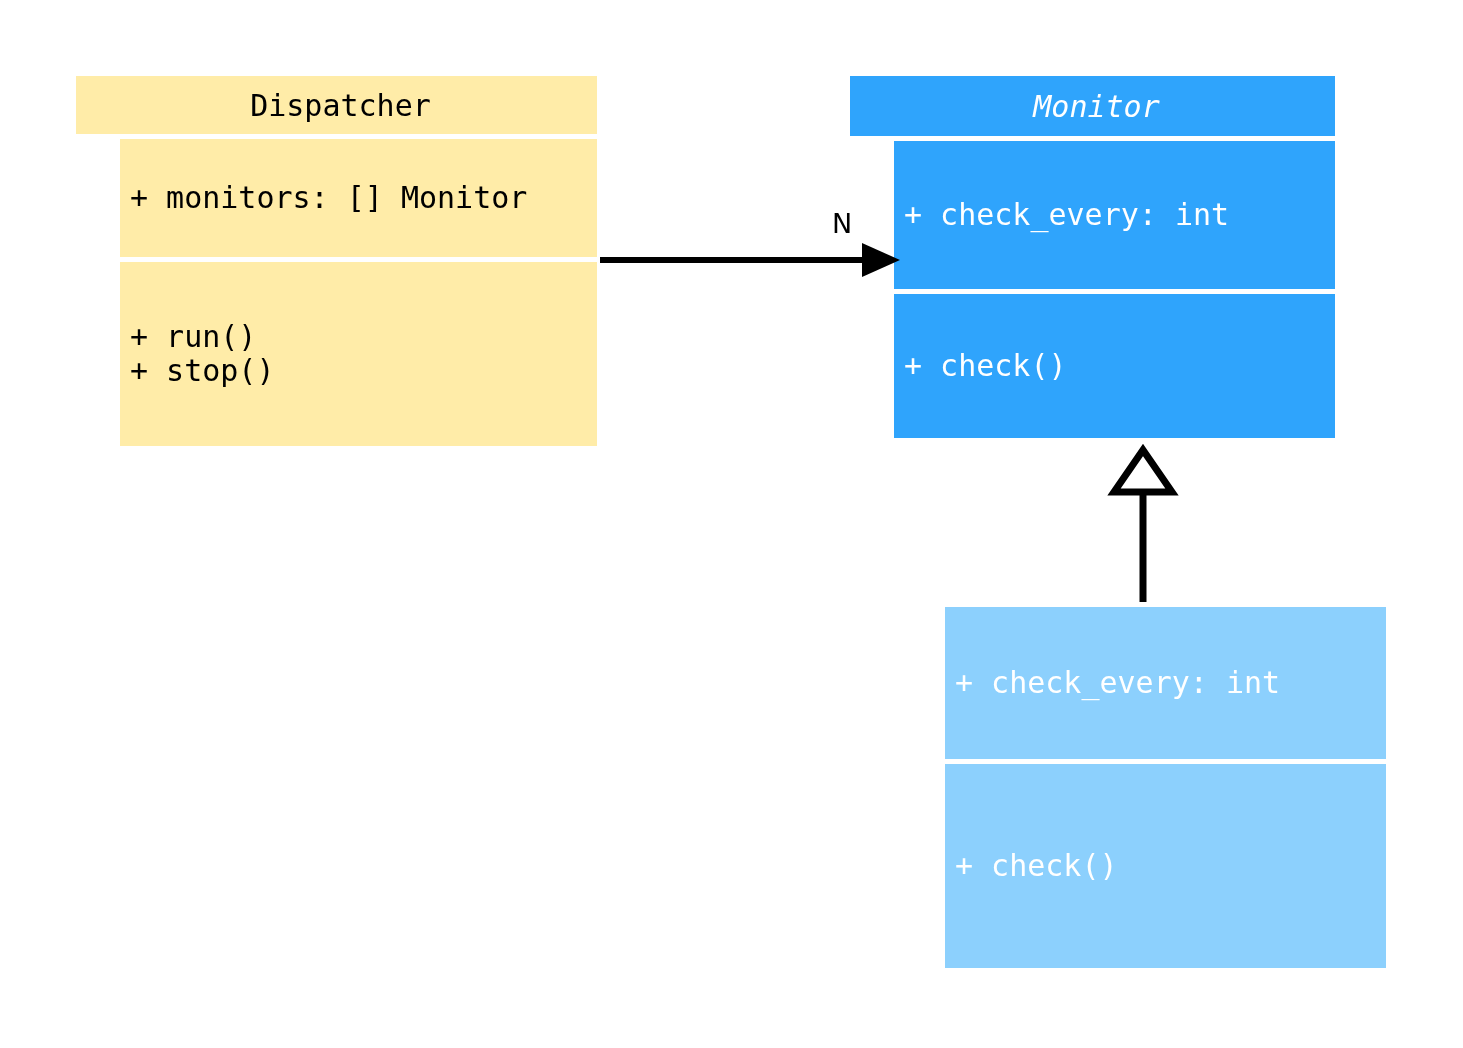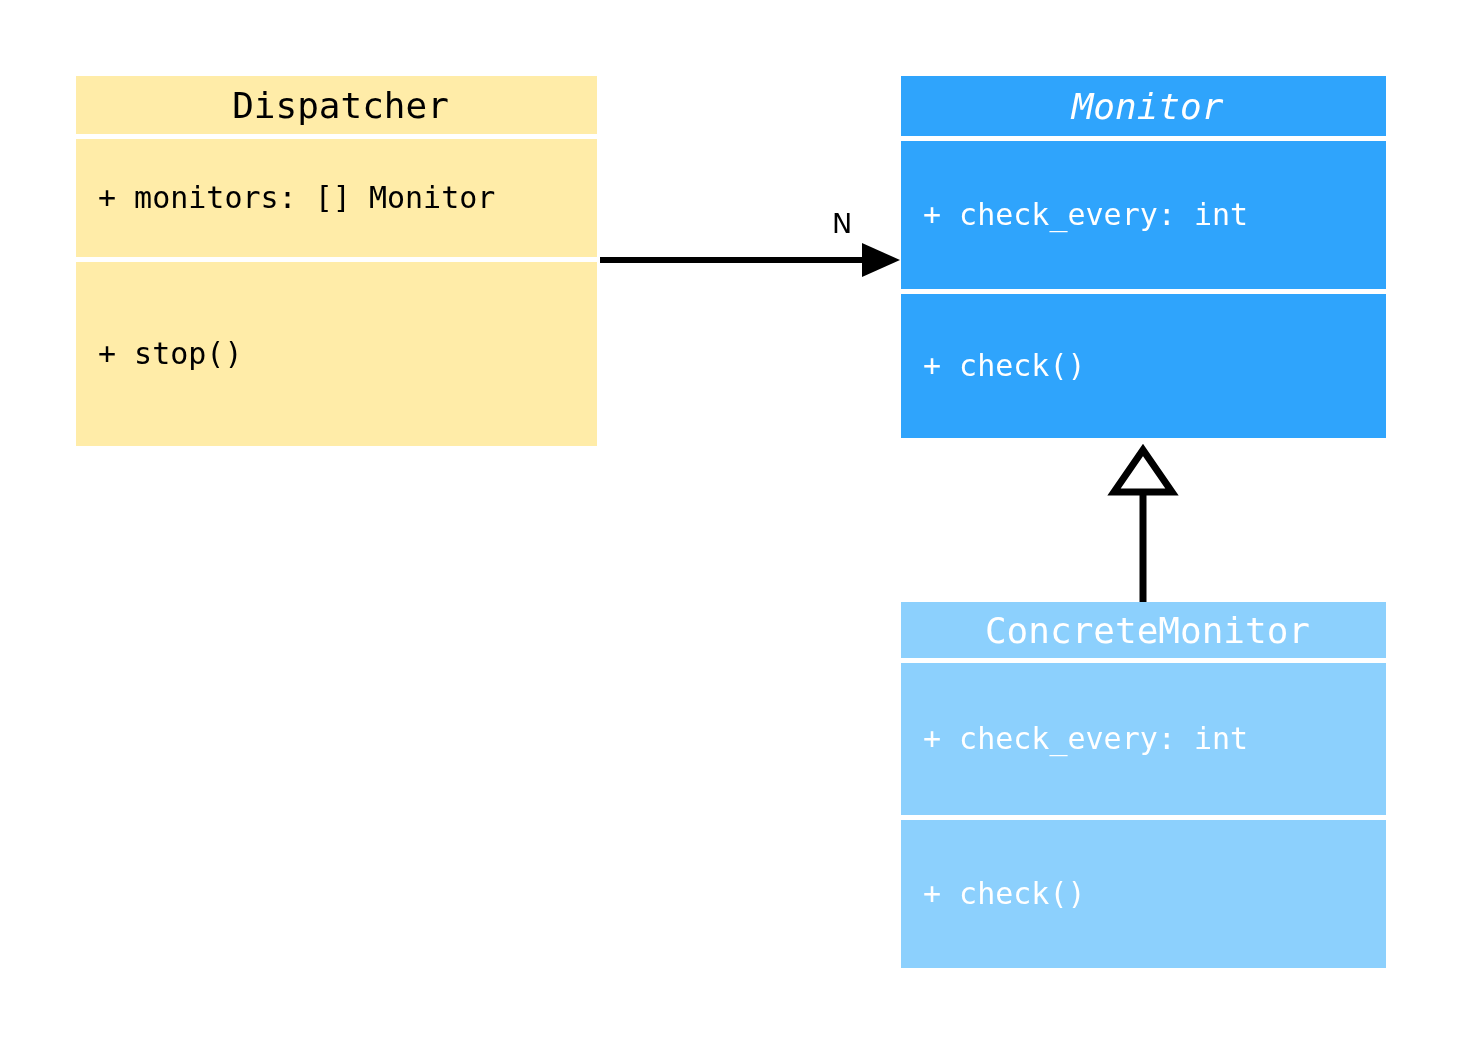--- a/index.html
+++ b/index.html
@@ -30,35 +30,36 @@
     flex-direction: column;
     box-sizing: border-box;
   }
 
   .uml-title {
     box-sizing: border-box;
     display: flex;
     align-items: center;
     justify-content: center;
     text-align: center;
-    font-size: 36px;
+    font-size: 30px;
     letter-spacing: 0px;
     white-space: pre;
     padding-left: 8px;
   }
 
   .uml-compartment {
     box-sizing: border-box;
     display: flex;
     flex-direction: column;
     justify-content: center;
-    padding-left: 22px;
+    padding-left: 10px;
     font-size: 30px;
     line-height: 1.12;
     white-space: pre;
+    margin-left: 44px;
   }
 
   .uml-compartment .member {
     white-space: pre;
   }
 
   
   .gap {
     height: 5px;
     background: #ffffff;
@@ -80,21 +81,21 @@
   }
   #class-dispatcher .uml-compartment {
     background: #ffeca8;
     color: #000000;
   }
   #dispatcher-attributes { height: 118px; }
   #dispatcher-methods { flex: 1 1 auto; }
 
   
   #class-monitor {
-    left: 901px;
+    left: 850px;
     top: 76px;
     width: 485px;
     height: 362px;
   }
   #class-monitor .uml-title {
     background: #2fa4fc;
     color: #ffffff;
     height: 60px;
     font-style: italic;
   }
@@ -153,38 +154,38 @@
 <div id="canvas">
 
   <div class="uml-class" id="class-dispatcher">
     <div class="uml-title">Dispatcher</div>
     <div class="gap"></div>
     <div class="uml-compartment" id="dispatcher-attributes">
       <div class="member">+ monitors: [] Monitor</div>
     </div>
     <div class="gap"></div>
     <div class="uml-compartment" id="dispatcher-methods">
+      <div class="member">+ run()</div>
       <div class="member">+ stop()</div>
     </div>
   </div>
 
   <div class="uml-class" id="class-monitor">
     <div class="uml-title">Monitor</div>
     <div class="gap"></div>
     <div class="uml-compartment" id="monitor-attributes">
       <div class="member">+ check_every: int</div>
     </div>
     <div class="gap"></div>
     <div class="uml-compartment" id="monitor-methods">
       <div class="member">+ check()</div>
     </div>
   </div>
 
   <div class="uml-class" id="class-concretemonitor">
-    <div class="uml-title">ConcreteMonitor</div>
     <div class="gap"></div>
     <div class="uml-compartment" id="concrete-attributes">
       <div class="member">+ check_every: int</div>
     </div>
     <div class="gap"></div>
     <div class="uml-compartment" id="concrete-methods">
       <div class="member">+ check()</div>
     </div>
   </div>
 

